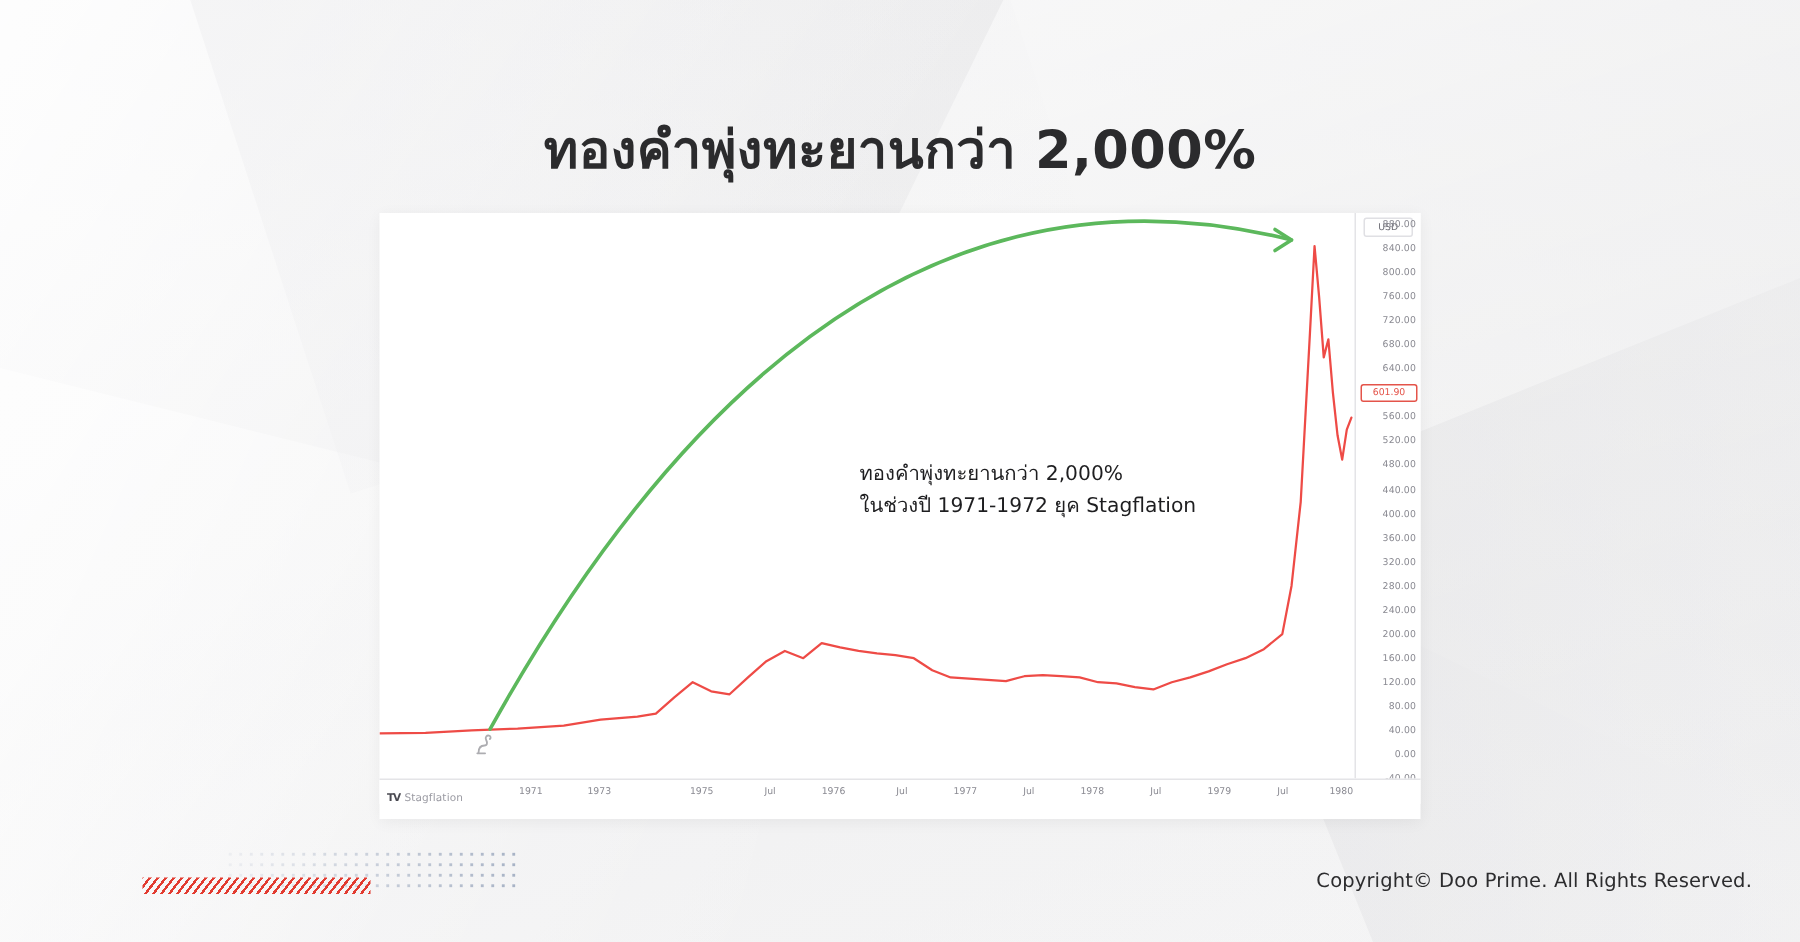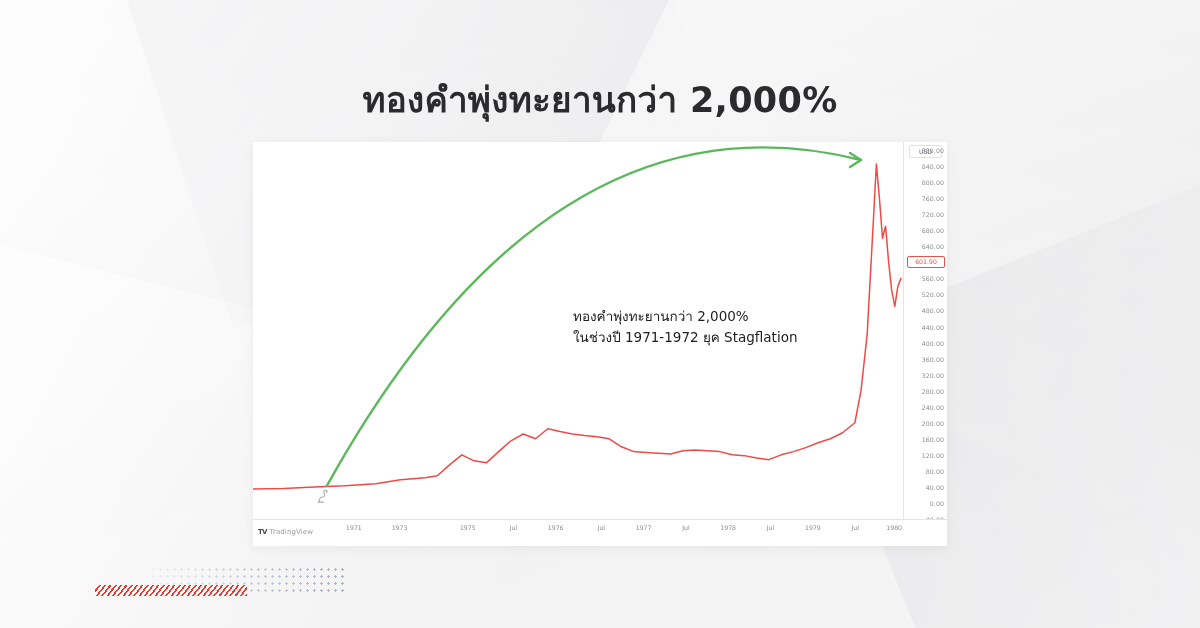--- a/index.html
+++ b/index.html
@@ -306,20 +306,21 @@
         <div class="x-tick" style="left: 432.9px;">Jul</div>
         <div class="x-tick" style="left: 475.2px;">1978</div>
         <div class="x-tick" style="left: 517.5px;">Jul</div>
         <div class="x-tick" style="left: 559.9px;">1979</div>
         <div class="x-tick" style="left: 602.2px;">Jul</div>
         <div class="x-tick" style="left: 641.2px;">1980</div>
       </div>
 
     <div id="tv-brand">
       <span class="tv-mark">TV</span>
-      <span class="tv-name">TradingView</span>
+      <span class="tv-name">Stagflation</span>
     </div>
   </div>
 
   <div id="dot-grid"></div>
   <div id="stripe-bar"></div>
 
+  <div id="copyright">Copyright© Doo Prime. All Rights Reserved.</div>
 </div>
 
 </body></html>

